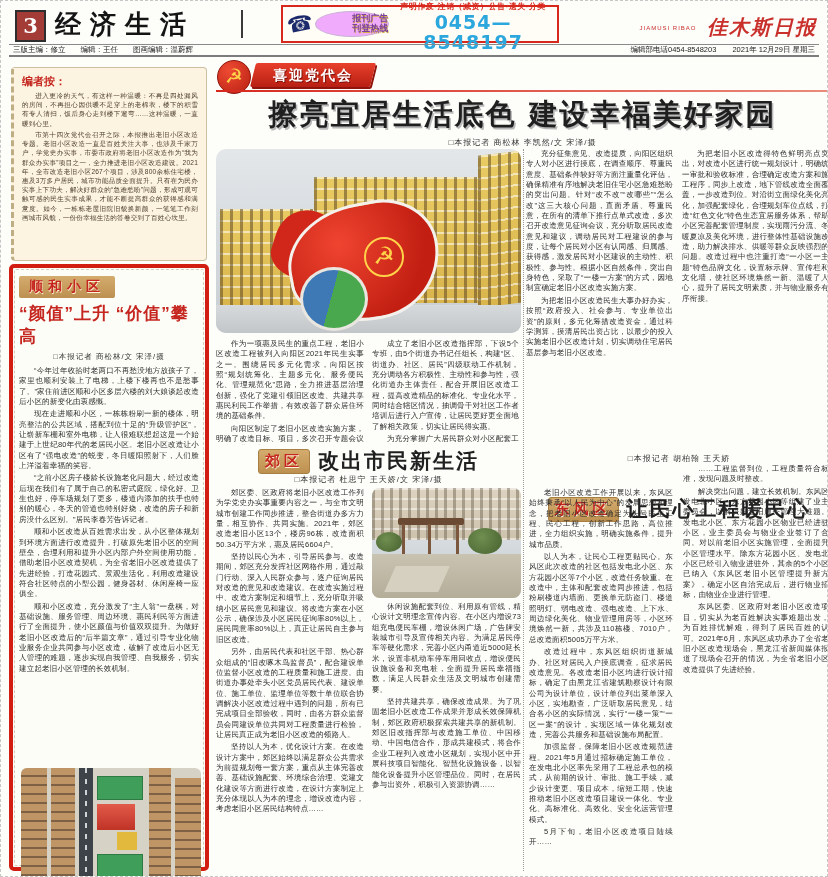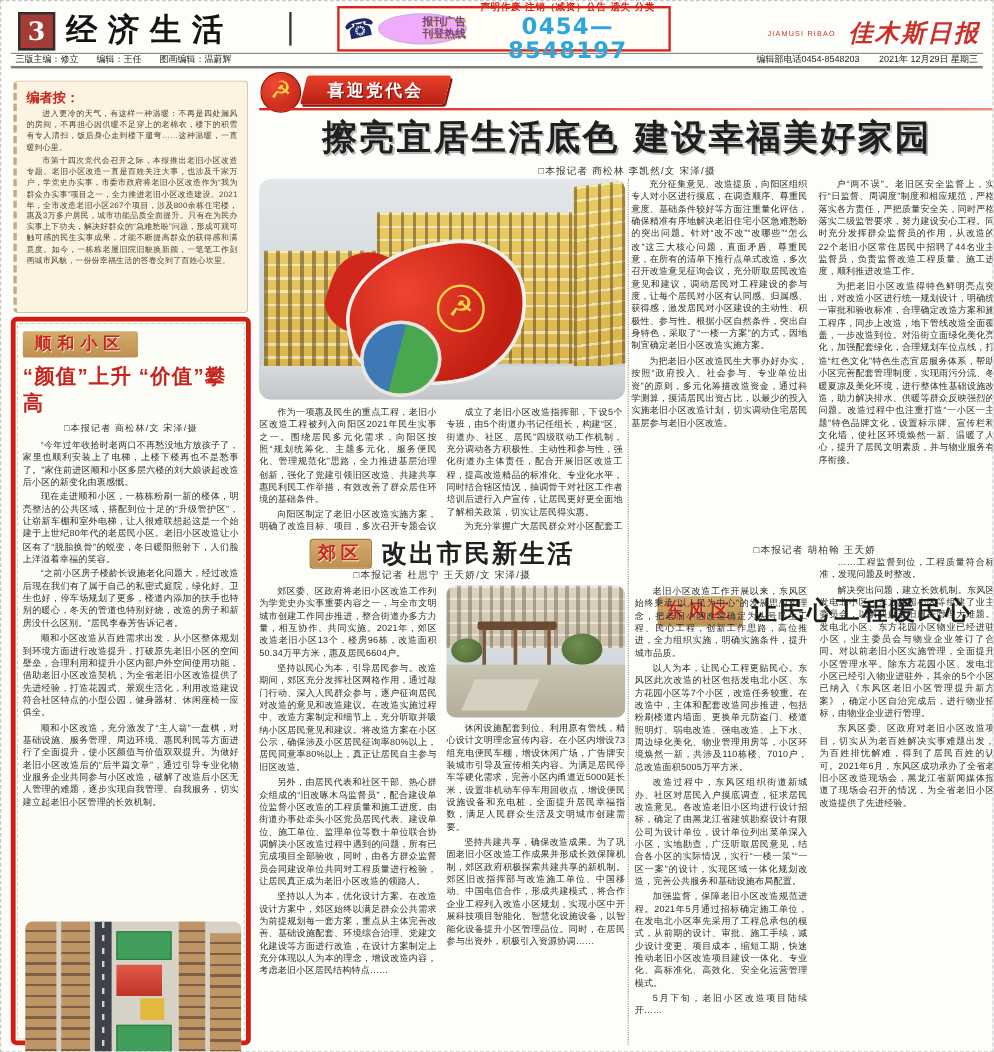--- a/index.html
+++ b/index.html
@@ -155,40 +155,39 @@
     </div>
   <div class="abs bt" style="left:371px;top:338px;width:147px;height:106px;">
       <p class="para">成立了老旧小区改造指挥部，下设5个专班，由5个街道办书记任组长，构建“区、街道办、社区、居民”四级联动工作机制，充分调动各方积极性、主动性和参与性，强化街道办主体责任，配合开展旧区改造工程，提高改造精品的标准化、专业化水平，同时结合辖区情况，抽调骨干对社区工作者培训后进行入户宣传，让居民更好更全面地了解相关政策，切实让居民得实惠。</p>
       <p class="para">为充分掌握广大居民群众对小区配套工程的意见建议……</p>
     </div>
   <div class="abs bt" style="left:525px;top:148px;width:147px;height:296px;">
       <p class="para">充分征集意见、改造提质，向阳区组织专人对小区进行摸底，在调查顺序、尊重民意度、基础条件较好等方面注重量化评估，确保精准有序地解决老旧住宅小区急难愁盼的突出问题。针对“改不改”“改哪些”“怎么改”这三大核心问题，直面矛盾、尊重民意，在所有的清单下推行点单式改造，多次召开改造意见征询会议，充分听取居民改造意见和建议，调动居民对工程建设的参与度，让每个居民对小区有认同感、归属感、获得感，激发居民对小区建设的主动性、积极性、参与性。根据小区自然条件，突出自身特色，采取了“一楼一方案”的方式，因地制宜确定老旧小区改造实施方案。</p>
       <p class="para">为把老旧小区改造民生大事办好办实，按照“政府投入、社会参与、专业单位出资”的原则，多元化筹措改造资金，通过科学测算，摸清居民出资占比，以最少的投入实施老旧小区改造计划，切实调动住宅居民基层参与老旧小区改造。</p>
     </div>
   <div class="abs bt" style="left:681px;top:148px;width:147px;height:296px;">
-      <p class="para">户“两不误”。老旧区安全监督上，实行“日监督、周调度”制度和相应规范，严格落实各方责任，严把质量安全关，同时严格落实二级监管要求，努力建设安心工程。同时充分发挥群众监督员的作用，从改造的22个老旧小区常住居民中招聘了44名业主监督员，负责监督改造工程质量、施工进度，顺利推进改造工作。</p>
       <p class="para">为把老旧小区改造得特色鲜明亮点突出，对改造小区进行统一规划设计，明确统一审批和验收标准，合理确定改造方案和施工程序，同步上改造，地下管线改造全面覆盖，一步改造到位。对沿街立面绿化美化亮化，加强配套绿化，合理规划车位点线，打造“红色文化”特色生态宜居服务体系，帮助小区完善配套管理制度，实现雨污分流、冬暖夏凉及美化环境，进行整体性基础设施改造，助力解决排水、供暖等群众反映强烈的问题。改造过程中也注重打造“一小区一主题”特色品牌文化，设置标示牌、宣传栏和文化墙，使社区环境焕然一新、温暖了人心，提升了居民文明素质，并与物业服务有序衔接。</p>
     </div>
   <div class="colrule" style="left:522px;top:148px;height:722px;"></div>
 
   <div class="ednote">
     <h3>编者按：</h3>
     <div class="bt" style="height:164px;">
         <p class="para">进入更冷的天气，有这样一种温暖：不再是四处漏风的房间，不再担心因供暖不足穿上的老棉衣，楼下的积雪有专人清扫，饭后身心走到楼下遛弯……这种温暖，一直暖到心里。</p>
         <p class="para">市第十四次党代会召开之际，本报推出老旧小区改造专题。老旧小区改造一直是百姓关注大事，也涉及千家万户，学党史办实事，市委市政府将老旧小区改造作为“我为群众办实事”项目之一，全力推进老旧小区改造建设。2021年，全市改造老旧小区267个项目，涉及800余栋住宅楼，惠及3万多户居民，城市功能品质全面提升。只有在为民办实事上下功夫，解决好群众的“急难愁盼”问题，形成可观可触可感的民生实事成果，才能不断提高群众的获得感和满意度。如今，一栋栋老屋旧院旧貌换新颜，一笔笔工作刻画城市风貌，一份份幸福生活的答卷交到了百姓心坎里。</p>
       </div>
   </div>
 
   <div class="redbox">
     <div class="sh-badge">顺和小区</div>
     <div class="sh-head">“颜值”上升 “价值”攀高</div>
     <div class="sh-byline">□本报记者 商松林/文 宋泽/摄</div>
     <div class="bt sh-body">
         <p class="para">“今年过年收拾时老两口不再愁没地方放孩子了，家里也顺利安装上了电梯，上楼下楼再也不是愁事了。”家住前进区顺和小区多层六楼的刘大娘谈起改造后小区的新变化由衷感慨。</p>
-        <p class="para">现在走进顺和小区，一栋栋粉刷一新的楼体，明亮整洁的公共区域，搭配到位十足的“升级管护区”，让崭新车棚和室外电梯，让人很难联想起这是一个始建于上世纪80年代的老居民小区。老旧小区改造让小区有了“脱胎换骨”的蜕变，冬日暖阳照射下，人们脸上洋溢着幸福的笑容。</p>
+        <p class="para">现在走进顺和小区，一栋栋粉刷一新的楼体，明亮整洁的公共区域，搭配到位十足的“升级管护区”，让崭新车棚和室外电梯，让人很难联想起这是一个始建于上世纪80年代的老居民小区。老旧小区改造让小区有了“强电改造”的蜕变，冬日暖阳照射下，人们脸上洋溢着幸福的笑容。</p>
         <p class="para">“之前小区房子楼龄长设施老化问题大，经过改造后现在我们有了属于自己的私密式庭院，绿化好、卫生也好，停车场规划了更多，楼道内添加的扶手也特别的暖心，冬天的管道也特别好烧，改造的房子和新房没什么区别。”居民李春芳告诉记者。</p>
         <p class="para">顺和小区改造从百姓需求出发，从小区整体规划到环境方面进行改造提升，打破原先老旧小区的空间壁垒，合理利用和提升小区内部户外空间使用功能，借助老旧小区改造契机，为全省老旧小区改造提供了先进经验，打造花园式、景观生活化，利用改造建设符合社区特点的小型公园，健身器材、休闲座椅一应俱全。</p>
         <p class="para">顺和小区改造，充分激发了“主人翁”一盘棋，对基础设施、服务管理、周边环境、惠民利民等方面进行了全面提升，使小区颜值与价值双双提升。为做好老旧小区改造后的“后半篇文章”，通过引导专业化物业服务企业共同参与小区改造，破解了改造后小区无人管理的难题，逐步实现自我管理、自我服务，切实建立起老旧小区管理的长效机制。</p>
       </div>
     
     <div class="photo" style="position:relative;left:2px;top:4px;width:180px;height:118px;border-radius:6px;background:#d7d2c6;">
       <div class="a-bldgcol" style="left:0;top:0;width:26px;height:118px;"></div>
       <div class="a-bldgcol" style="left:30px;top:0;width:24px;height:118px;"></div>
       <div class="a-bldgcol" style="left:128px;top:0;width:22px;height:118px;"></div>
       <div class="a-bldgcol" style="left:154px;top:10px;width:26px;height:108px;"></div>

